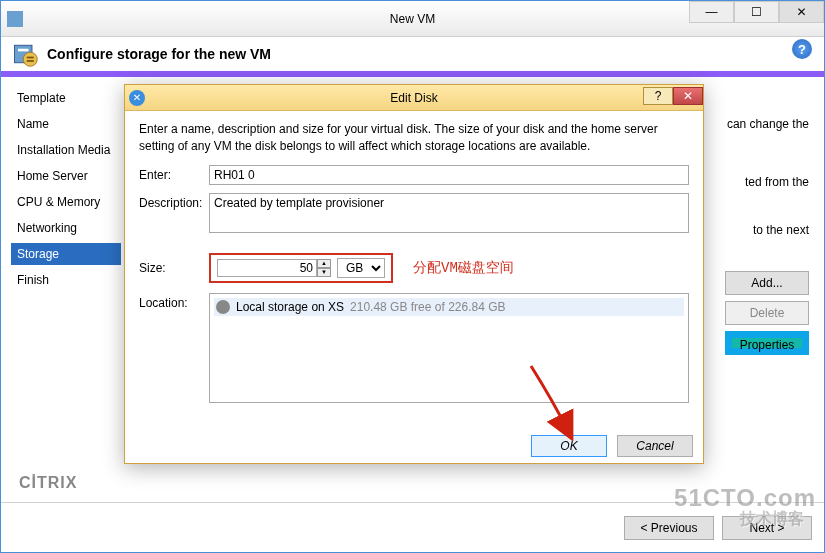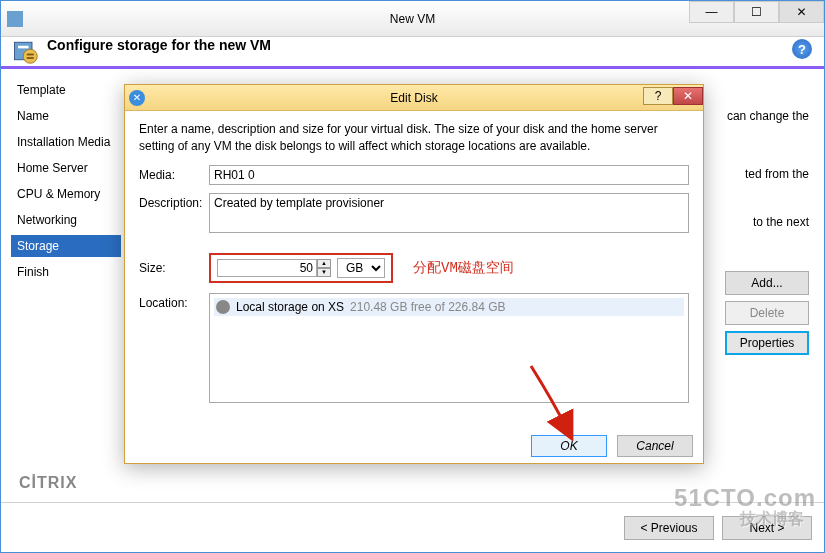--- a/index.html
+++ b/index.html
@@ -6,39 +6,39 @@
     body { background: #f0f0f0; width: 825px; height: 553px; position: relative; overflow: hidden; }
     
     .window { width: 825px; height: 553px; background: #fff; border: 1px solid #4a90d9; position: relative; }
     .titlebar { height: 36px; background: linear-gradient(#fff,#eaeaea); border-bottom: 1px solid #d0d0d0; display:flex; align-items:center; position:relative; }
     .titlebar .icon { width:16px; height:16px; margin:0 6px; background:#6aa0d0; }
     .titlebar .title { position:absolute; left:50%; transform:translateX(-50%); color:#000; }
     .win-btns { position:absolute; right:0; top:0; display:flex; }
     .win-btn { width:45px; height:22px; border:1px solid #ccc; background:#eee; display:flex; align-items:center; justify-content:center; font-family:Arial; }
     .win-btn.close { background:#e0e0e0; }
     
-    .header { height:32px; display:flex; padding:0 10px; border-bottom:3px solid #8b5cf6; }
+    .header { height:40px; display:flex; align-items:center; padding:0 10px; border-bottom:6px solid #8b5cf6; }
     .header .hicon { width:28px; height:28px; margin-right:8px; }
     .header h2 { font-size:14px; font-weight:bold; }
     .help-icon { position:absolute; right:12px; top:38px; width:20px; height:20px; border-radius:50%; background:radial-gradient(#5aa0f0,#2768c0); color:#fff; display:flex; align-items:center; justify-content:center; font-weight:bold; font-size:13px; }
     
     .body { display:flex; height: calc(100% - 120px); padding:8px 10px 0 10px; }
     .sidebar { width:110px; padding-top:2px; }
     .sidebar .item { padding:4px 6px; color:#000; margin-bottom:4px; }
     .sidebar .item.selected { background:#2a6dc0; color:#fff; }
     
     .main { flex:1; padding:0 8px; position:relative; }
     .main-text { position:absolute; top:30px; left:5px; right:5px; line-height:1.5; color:#000; }
     .main-text .line2 { margin-top:40px; }
     .main-text .line3 { margin-top:30px; }
     
     .right-btns { position:absolute; right:15px; top:270px; display:flex; flex-direction:column; gap:6px; }
     .btn { width:84px; height:24px; border:1px solid #adadad; background:#e1e1e1; }
     .btn.disabled { color:#888; background:#efefef; }
-    .btn.selected { border:2px solid #0ea5e9; background:#e5e5e5; }
+    .btn.selected { border:7px solid #0ea5e9; background:#14b8a6; }
     
     .footer { position:absolute; bottom:0; left:0; right:0; height:50px; border-top:1px solid #d0d0d0; display:flex; align-items:center; justify-content:flex-end; padding:0 12px; gap:8px; }
     .footer .btn { width:90px; }
     .logo { position:absolute; left:18px; bottom:60px; font-size:16px; font-weight:bold; color:#888; letter-spacing:1px; font-family:Arial; }
     
     
     .modal-backdrop { position:absolute; inset:0; background:transparent; }
     .modal { position:absolute; left:123px; top:83px; width:580px; height:380px; background:#fff; border:1px solid #d0a040; box-shadow:0 4px 20px rgba(0,0,0,.3); }
     .modal-title { height:26px; background:linear-gradient(#ffe9a8,#f5d582); display:flex; align-items:center; justify-content:center; position:relative; border-bottom:1px solid #d8b860; }
     .modal-title .micon { position:absolute; left:4px; width:16px; height:16px; border-radius:50%; color:#fff; background:#3b8dde; display:flex; align-items:center; justify-content:center; font-size:10px; }
@@ -147,21 +147,21 @@
       <div class="micon">✕</div>
       <div class="t">Edit Disk</div>
       <div class="mbtns">
         <div class="mbtn">?</div>
         <div class="mbtn close">✕</div>
       </div>
     </div>
     <div class="modal-body">
       <div class="intro">Enter a name, description and size for your virtual disk. The size of your disk and the home server setting of any VM the disk belongs to will affect which storage locations are available.</div>
       <div class="form-row">
-        <label>Media:</label>
+        <label>Enter:</label>
         <input type="text" value="RH01 0" style="">
       </div>
       <div class="form-row">
         <label>Description:</label>
         <textarea style="">Created by template provisioner</textarea>
       </div>
       <div class="size-row">
         <label>Size:</label>
         <div class="size-group">
           <input class="size-input" type="text" value="50" style="">

